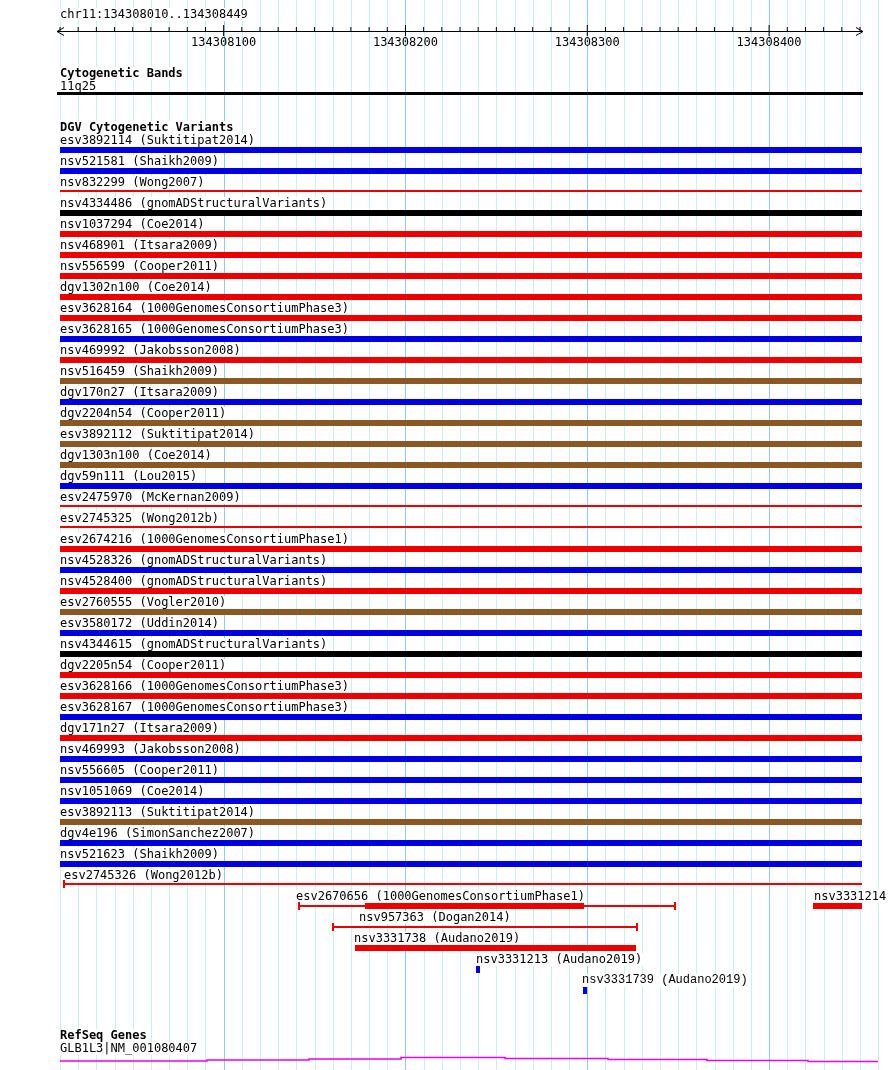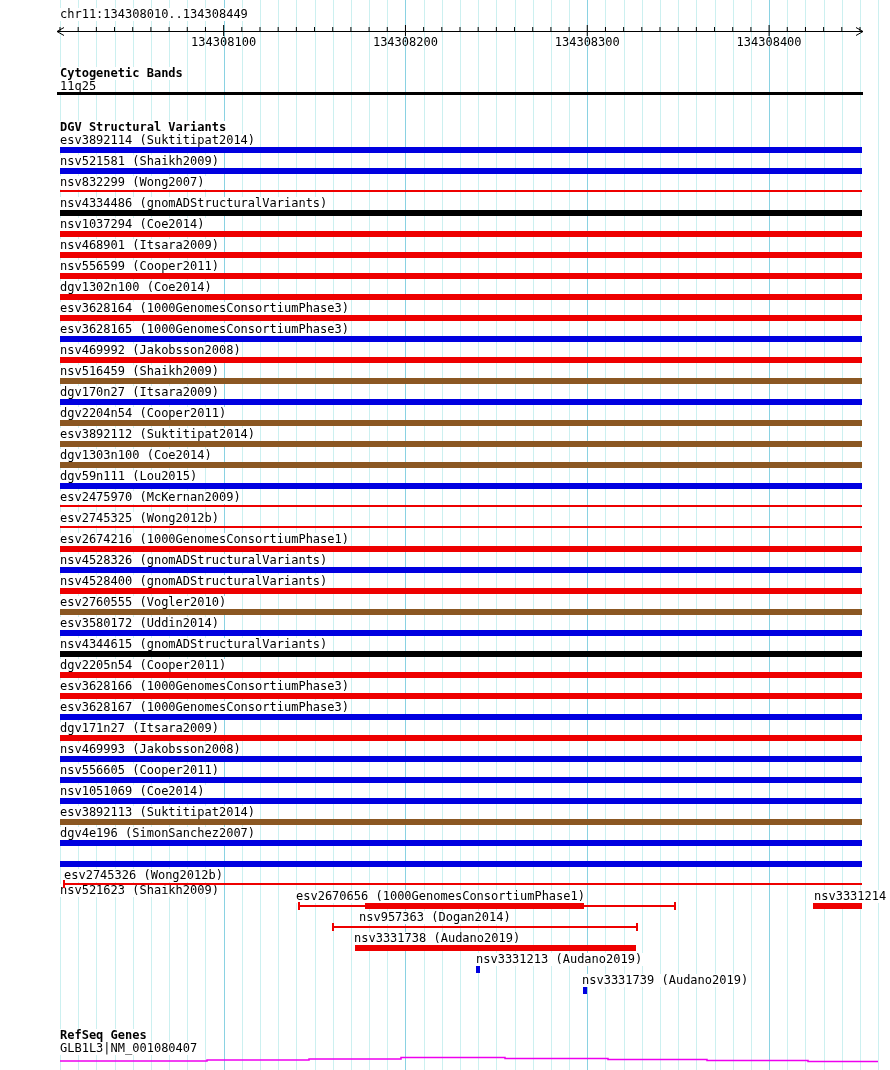--- a/index.html
+++ b/index.html
@@ -126,21 +126,21 @@
       <div class="tick-label" style="left: 191.101px; top: 36px;">134308100</div>
       <div class="tick-label" style="left: 372.92px; top: 36px;">134308200</div>
       <div class="tick-label" style="left: 554.738px; top: 36px;">134308300</div>
       <div class="tick-label" style="left: 736.556px; top: 36px;">134308400</div>
     </div>
 
   <div class="lbl heading" style="left:59px;top:67px;">Cytogenetic Bands</div>
   <div class="lbl" style="left:59px;top:80px;">11q25</div>
   <div class="bar" id="cytoband-bar" style="left: 57px; top: 92px; width: 806px; height: 3px; background: rgb(0, 0, 0);"></div>
 
-  <div class="lbl heading" style="left:59px;top:121px;">DGV Structural Variants</div>
+  <div class="lbl heading" style="left:59px;top:121px;">DGV Cytogenetic Variants</div>
   <div id="variants">
       <div class="lbl" style="left: 59px; top: 134px;">esv3892114 (Suktitipat2014)</div>
       <div class="bar" style="left: 59.5px; top: 147px; width: 802px; height: 6px; background: rgb(0, 0, 224);"></div>
       <div class="lbl" style="left: 59px; top: 155px;">nsv521581 (Shaikh2009)</div>
       <div class="bar" style="left: 59.5px; top: 168px; width: 802px; height: 6px; background: rgb(0, 0, 224);"></div>
       <div class="lbl" style="left: 59px; top: 176px;">nsv832299 (Wong2007)</div>
       <div class="bar" style="left: 59.5px; top: 190px; width: 802px; height: 1.5px; background: rgb(238, 0, 0);"></div>
       <div class="lbl" style="left: 59px; top: 197px;">nsv4334486 (gnomADStructuralVariants)</div>
       <div class="bar" style="left: 59.5px; top: 210px; width: 802px; height: 6px; background: rgb(0, 0, 0);"></div>
       <div class="lbl" style="left: 59px; top: 218px;">nsv1037294 (Coe2014)</div>
@@ -196,41 +196,41 @@
       <div class="lbl" style="left: 59px; top: 743px;">nsv469993 (Jakobsson2008)</div>
       <div class="bar" style="left: 59.5px; top: 756px; width: 802px; height: 6px; background: rgb(0, 0, 224);"></div>
       <div class="lbl" style="left: 59px; top: 764px;">nsv556605 (Cooper2011)</div>
       <div class="bar" style="left: 59.5px; top: 777px; width: 802px; height: 6px; background: rgb(0, 0, 224);"></div>
       <div class="lbl" style="left: 59px; top: 785px;">nsv1051069 (Coe2014)</div>
       <div class="bar" style="left: 59.5px; top: 798px; width: 802px; height: 6px; background: rgb(0, 0, 224);"></div>
       <div class="lbl" style="left: 59px; top: 806px;">esv3892113 (Suktitipat2014)</div>
       <div class="bar" style="left: 59.5px; top: 819px; width: 802px; height: 6px; background: rgb(139, 87, 34);"></div>
       <div class="lbl" style="left: 59px; top: 827px;">dgv4e196 (SimonSanchez2007)</div>
       <div class="bar" style="left: 59.5px; top: 840px; width: 802px; height: 6px; background: rgb(0, 0, 224);"></div>
-      <div class="lbl" style="left: 59px; top: 848px; margin-top: 36px;">nsv521623 (Shaikh2009)</div>
+      <div class="lbl" style="left: 59px; top: 848px;">nsv521623 (Shaikh2009)</div>
       <div class="bar" style="left: 59.5px; top: 861px; width: 802px; height: 6px; background: rgb(0, 0, 224);"></div>
       <div class="lbl" style="left: 63px; top: 869px;">esv2745326 (Wong2012b)</div>
       <div class="bar" style="left: 63px; top: 883px; width: 798.5px; height: 1.5px; background: rgb(238, 0, 0);"></div>
       <div class="bar" style="left: 63px; top: 880px; width: 2px; height: 8px; background: rgb(238, 0, 0);"></div>
       <div class="lbl" style="left: 295px; top: 890px;">esv2670656 (1000GenomesConsortiumPhase1)</div>
       <div class="bar" style="left: 298px; top: 905px; width: 377.5px; height: 1.5px; background: rgb(238, 0, 0);"></div>
       <div class="bar" style="left: 298px; top: 902px; width: 2px; height: 8px; background: rgb(238, 0, 0);"></div>
       <div class="bar" style="left: 673.5px; top: 902px; width: 2px; height: 8px; background: rgb(238, 0, 0);"></div>
       <div class="bar" style="left: 365px; top: 903px; width: 219px; height: 6px; background: rgb(238, 0, 0);"></div>
       <div class="lbl" style="left: 813px; top: 890px;">nsv3331214 (A</div>
       <div class="bar" style="left: 813px; top: 903px; width: 48.5px; height: 6px; background: rgb(238, 0, 0);"></div>
       <div class="lbl" style="left: 330px; top: 911px; margin-left: 28px;">nsv957363 (Dogan2014)</div>
       <div class="bar" style="left: 331.5px; top: 926px; width: 306.5px; height: 1.5px; background: rgb(238, 0, 0);"></div>
       <div class="bar" style="left: 331.5px; top: 923px; width: 2px; height: 8px; background: rgb(238, 0, 0);"></div>
       <div class="bar" style="left: 636px; top: 923px; width: 2px; height: 8px; background: rgb(238, 0, 0);"></div>
       <div class="lbl" style="left: 353px; top: 932px;">nsv3331738 (Audano2019)</div>
       <div class="bar" style="left: 355px; top: 945px; width: 281px; height: 6px; background: rgb(238, 0, 0);"></div>
       <div class="lbl" style="left: 475px; top: 953px;">nsv3331213 (Audano2019)</div>
       <div class="bar" style="left: 476px; top: 966px; width: 3.5px; height: 7px; background: rgb(0, 0, 224);"></div>
-      <div class="lbl" style="left: 581px; top: 974px;">nsv3331739 (Audano2019)</div>
+      <div class="lbl" style="left: 581px; top: 974px; font-family: Liberation Mono, monospace;">nsv3331739 (Audano2019)</div>
       <div class="bar" style="left: 583px; top: 987px; width: 3.5px; height: 7px; background: rgb(0, 0, 224);"></div>
     </div>
 
   <div class="lbl heading" style="left:59px;top:1029px;">RefSeq Genes</div>
   <div class="lbl" style="left:59px;top:1042px;">GLB1L3|NM_001080407</div>
   <svg width="890" height="20" style="top:1050px;">
     <polyline id="gene-line" fill="none" stroke-width="1.5" stroke="#EE00EE" points="60,11 207,11 207,10 309,10 309,9 401,9 401,7.5 505,7.5 505,8.5 608,8.5 608,9.5 707,9.5 707,10.5 808,10.5 808,11.5 878,11.5"></polyline>
   </svg>
 
 </div>

